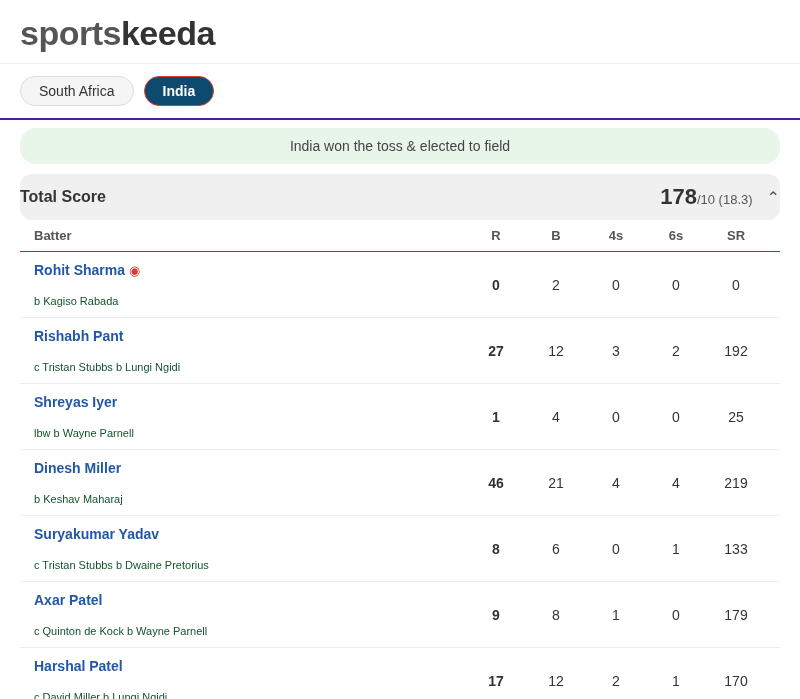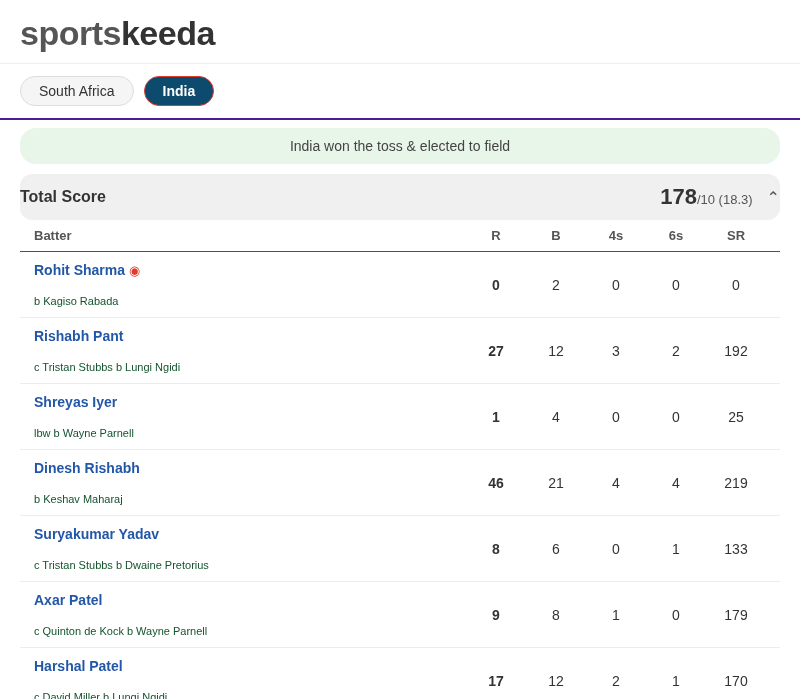--- a/index.html
+++ b/index.html
@@ -222,21 +222,21 @@
       <div class="stat-cell">4</div>
       <div class="stat-cell">0</div>
       <div class="stat-cell">0</div>
       <div class="stat-cell">25</div>
     </div>
   </div>
       <div class="batter-row">
     <div class="batter-stats">
       <div>
         <div class="batter-name-wrapper">
-          <span class="batter-name">Dinesh Rishabh</span>
+          <span class="batter-name">Dinesh Miller</span>
 
         </div>
         <div class="batter-dismissal">b Keshav Maharaj</div>
       </div>
       <div class="stat-cell bold">46</div>
       <div class="stat-cell">21</div>
       <div class="stat-cell">4</div>
       <div class="stat-cell">4</div>
       <div class="stat-cell">219</div>
     </div>

